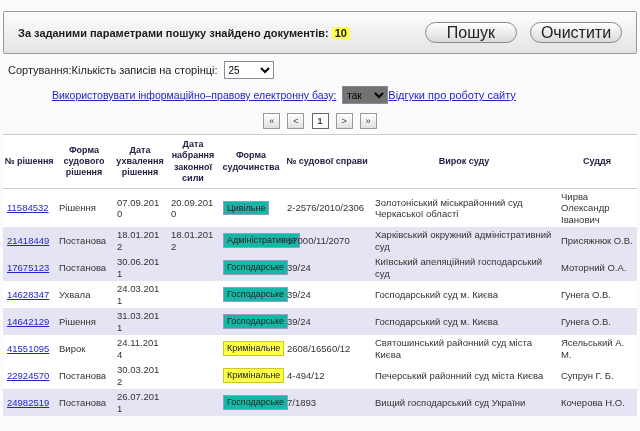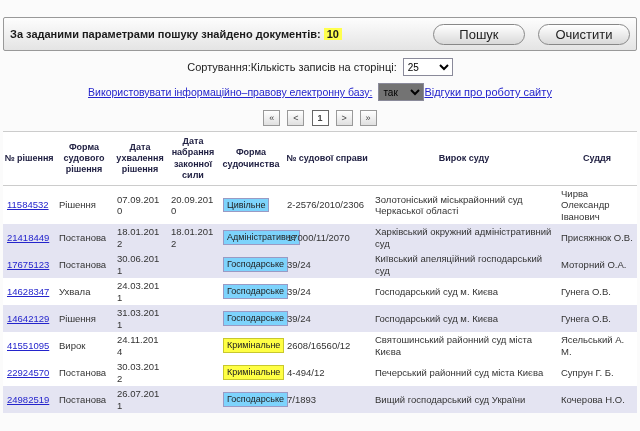--- a/index.html
+++ b/index.html
@@ -3,49 +3,49 @@
 <meta charset="utf-8">
 <style>
   * { box-sizing: border-box; }
   html,body { margin:0; padding:0; }
   body {
     width:640px; height:431px; overflow:hidden;
     background:#fbfbfb; color:#222;
     font-family:"Liberation Sans","DejaVu Sans",sans-serif; font-size:11px;
   }
   .topbar {
-    margin:17px 3px 0 3px; height:34px;
+    margin:11px 3px 0 3px; height:43px;
     border:1px solid #999; border-radius:2px;
     background:linear-gradient(#fdfdfd,#e4e4e4);
     display:flex; align-items:center; justify-content:space-between;
-    padding:0 6px;
+    padding:0 14px;
   }
   .results-text { font-weight:bold; font-size:11px; color:#1a1a1a; }
   .hl { background:#ffff4d; padding:0 3px; }
   .btn {
     border:1px solid #888; border-radius:11px;
     background:linear-gradient(#ffffff,#d9d9d9);
-    width:92px; height:21px; font-size:13px; color:#222;
+    width:92px; height:21px; font-size:16px; color:#222;
     margin-left:10px; cursor:pointer;
     font-family:"Liberation Sans",sans-serif;
   }
   .filters-row {
-    display:flex; justify-content:center; align-items:center;
+    display:flex; justify-content:flex-start; align-items:center;
     padding:7px 8px 0 8px;
   }
   .filters-row .grp { display:flex; align-items:center; gap:6px; }
   select {
     font-size:10px; height:18px; border:1px solid #8a8a9a; background:#fff;
     font-family:"Liberation Sans",sans-serif;
   }
   .sort-select { width:212px; }
   .perpage-select { width:50px; }
   .yes-select { width:46px; background:#737373; }
   a { color:#2424cc; text-decoration:underline; }
-  .link-sm { font-size:10.5px; }
+  .link-sm { font-size:10.5px;margin-left:44px; }
   .pagination { text-align:center; margin:9px 0 5px 0; }
   .pagination button {
     width:17px; height:16px; padding:0; margin:0 2px;
     border:1px solid #999; background:linear-gradient(#fff,#e0e0e0);
     font-size:9px; line-height:1; color:#444; cursor:pointer;
   }
   .pagination button.current { background:#fff; border-color:#666; font-weight:bold; }
   table {
     width:634px; margin:2px 3px 0 3px; border-collapse:collapse; background:#fff;
     table-layout:fixed;
@@ -64,21 +64,21 @@
   th:nth-child(1), td:nth-child(1){ width:52px; }
   th:nth-child(2), td:nth-child(2){ width:58px; }
   th:nth-child(3), td:nth-child(3){ width:54px; }
   th:nth-child(4), td:nth-child(4){ width:52px; }
   th:nth-child(5), td:nth-child(5){ width:64px; }
   th:nth-child(6), td:nth-child(6){ width:88px; }
   th:nth-child(7), td:nth-child(7){ width:186px; }
   th:nth-child(8), td:nth-child(8){ width:80px; }
   .typebox {
     display:inline-block; font-size:9px; padding:1px 3px;
-    border:1px solid #9a9ac4; background:#7dd3fc; color:#222;
+    border:1px solid #9a9ac4; background:#14b8a6; color:#222;
   }
   .typebox.y { background:#ffff44; border-color:#c8c82e; }
 </style>
 </head>
 <body>
 
 <div class="topbar">
   <div class="results-text">
     <span>За заданими параметрами пошуку знайдено документів:</span>
     <span class="hl">10</span>

